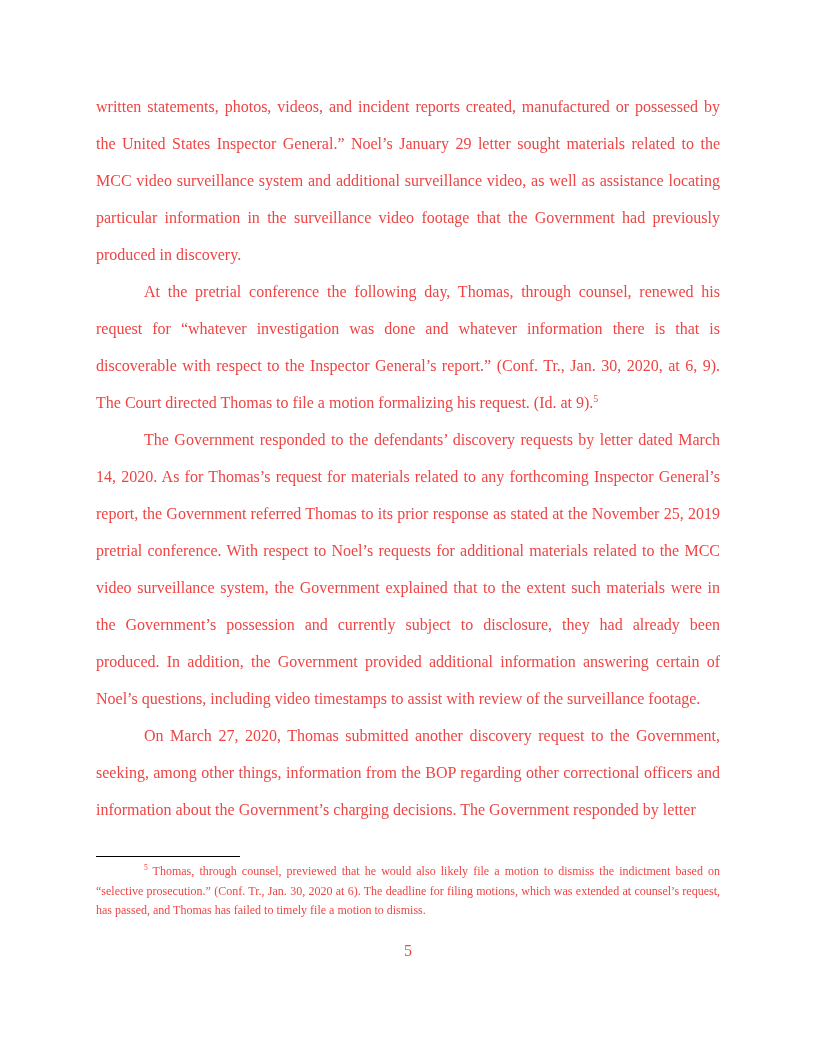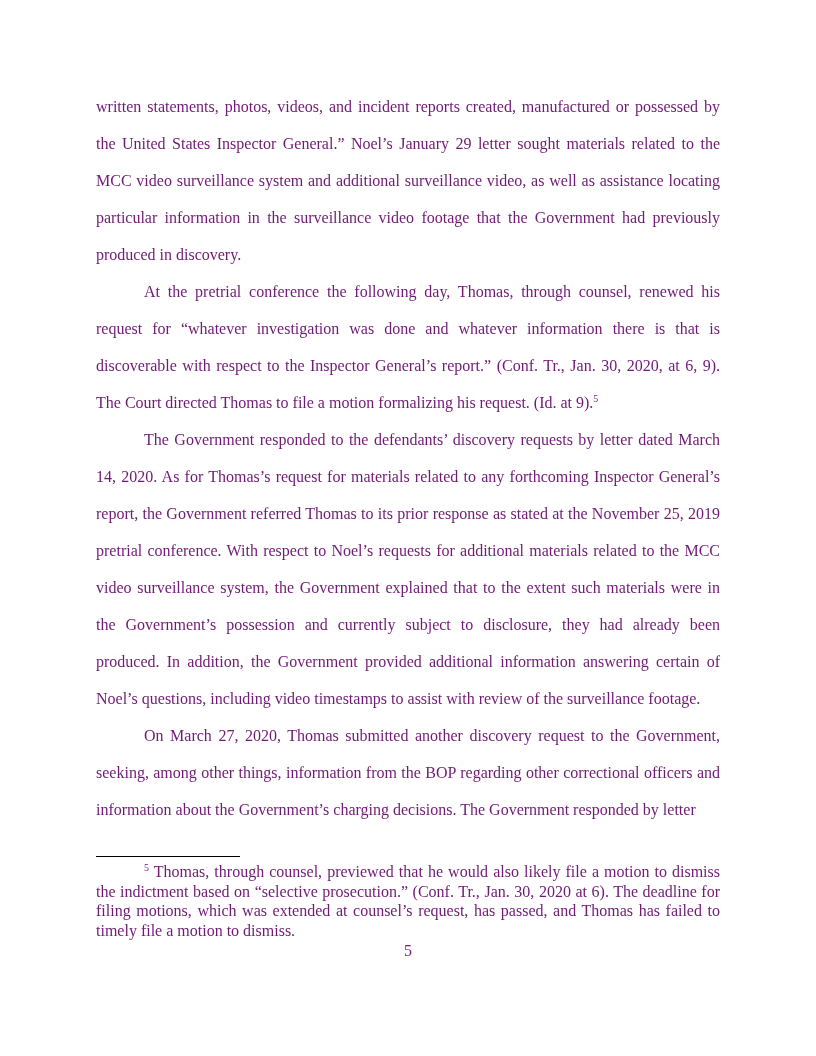--- a/index.html
+++ b/index.html
@@ -5,21 +5,21 @@
   html, body {
     margin: 0;
     padding: 0;
     background: #ffffff;
   }
   .page {
     position: relative;
     width: 816px;
     height: 1056px;
     background: #ffffff;
-    color: #701a75;
+    color: #ef4444;
     font-family: "Liberation Serif", serif;
     overflow: hidden;
   }
   .body-text {
     position: absolute;
     top: 88px;
     left: 96px;
     right: 96px;
     font-size: 16px;
     line-height: 37px;
@@ -44,21 +44,21 @@
     left: 96px;
     top: 856px;
     width: 144px;
     border-top: 1px solid #000000;
   }
   .footnote {
     position: absolute;
     left: 96px;
     right: 96px;
     top: 862px;
-    font-size: 16px;
+    font-size: 12px;
     line-height: 19.5px;
     text-align: justify;
   }
   .footnote p.para {
     margin: 0;
     padding: 0;
     text-indent: 48px;
   }
   .page-number {
     position: absolute;

